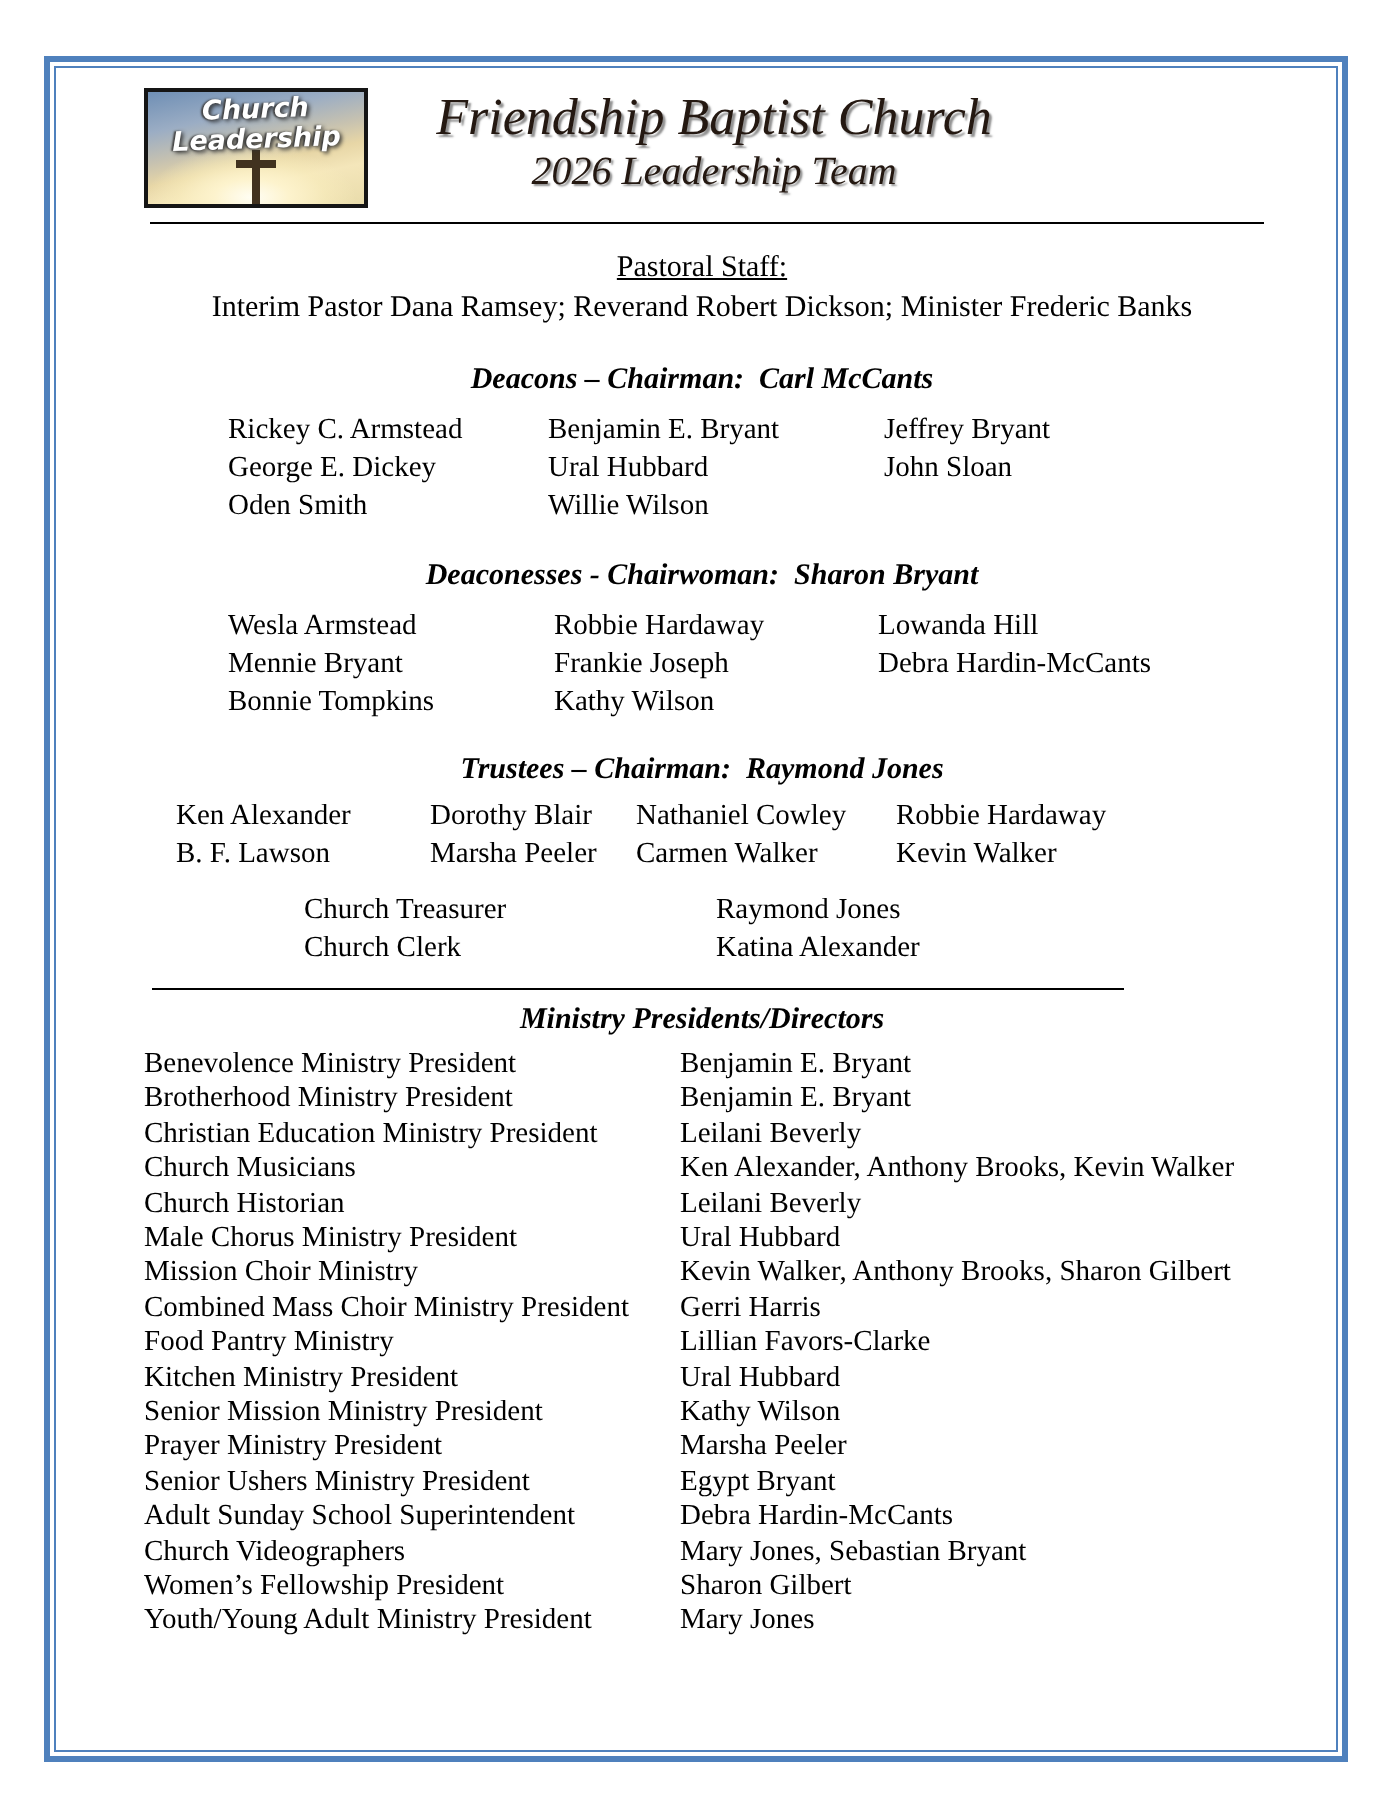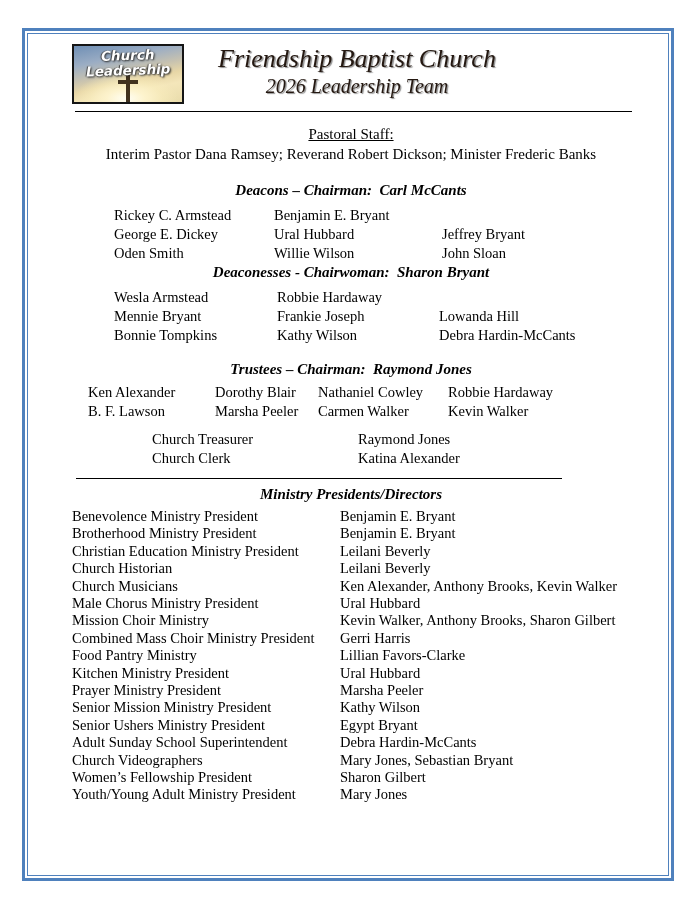--- a/index.html
+++ b/index.html
@@ -35,27 +35,27 @@
   .rule2 { margin:10px 0 0 18px; width:486px; }
 
   
   .pastoral { margin-top:12px; text-align:center; font-size:15px; line-height:20px; }
   .pastoral-heading { text-decoration:underline; }
 
   
   .sec-h { text-align:center; font-weight:bold; font-style:italic; font-size:15px;
     line-height:20px; white-space:pre-wrap; }
   .h-deacons { margin-top:16px; }
-  .h-deaconesses { margin-top:0;font-style:italic; }
+  .h-deaconesses { margin-top:16px;font-style:italic; }
   .h-trustees { margin-top:14px; }
   .h-ministries { margin-top:5px; }
 
   
   .grid { display:flex; font-size:14.5px; line-height:18.8px; white-space:nowrap; }
-  .g-deacons, .g-deaconesses { margin:6px 0 0 56px;align-items:flex-end; }
+  .g-deacons, .g-deaconesses { margin:6px 0 0 56px; }
   .g-deacons .gcol:nth-child(1){ width:160px; }
   .g-deacons .gcol:nth-child(2){ width:168px; }
   .g-deaconesses .gcol:nth-child(1){ width:163px; }
   .g-deaconesses .gcol:nth-child(2){ width:162px; }
   .g-trustees { margin:4px 0 0 30px; }
   .g-trustees .gcol:nth-child(1){ width:127px; }
   .g-trustees .gcol:nth-child(2){ width:103px; }
   .g-trustees .gcol:nth-child(3){ width:130px; }
 
   
@@ -162,29 +162,29 @@
       </div>
     </div>
 
     <div class="rule rule2"></div>
     <div class="sec-h h-ministries">Ministry Presidents/Directors</div>
 
     <div class="ministries">
       <div class="mrow"><span class="mrole">Benevolence Ministry President</span><span class="mnames">Benjamin E. Bryant</span></div>
       <div class="mrow"><span class="mrole">Brotherhood Ministry President</span><span class="mnames">Benjamin E. Bryant</span></div>
       <div class="mrow"><span class="mrole">Christian Education Ministry President</span><span class="mnames">Leilani Beverly</span></div>
+      <div class="mrow"><span class="mrole">Church Musicians</span><span class="mnames">Ken Alexander, Anthony Brooks, Kevin Walker</span></div>
       <div class="mrow"><span class="mrole">Church Historian</span><span class="mnames">Leilani Beverly</span></div>
-      <div class="mrow"><span class="mrole">Church Musicians</span><span class="mnames">Ken Alexander, Anthony Brooks, Kevin Walker</span></div>
       <div class="mrow"><span class="mrole">Male Chorus Ministry President</span><span class="mnames">Ural Hubbard</span></div>
       <div class="mrow"><span class="mrole">Mission Choir Ministry</span><span class="mnames">Kevin Walker, Anthony Brooks, Sharon Gilbert</span></div>
       <div class="mrow"><span class="mrole">Combined Mass Choir Ministry President</span><span class="mnames">Gerri Harris</span></div>
       <div class="mrow"><span class="mrole">Food Pantry Ministry</span><span class="mnames">Lillian Favors-Clarke</span></div>
       <div class="mrow"><span class="mrole">Kitchen Ministry President</span><span class="mnames">Ural Hubbard</span></div>
+      <div class="mrow"><span class="mrole">Senior Mission Ministry President</span><span class="mnames">Kathy Wilson</span></div>
       <div class="mrow"><span class="mrole">Prayer Ministry President</span><span class="mnames">Marsha Peeler</span></div>
-      <div class="mrow"><span class="mrole">Senior Mission Ministry President</span><span class="mnames">Kathy Wilson</span></div>
       <div class="mrow"><span class="mrole">Senior Ushers Ministry President</span><span class="mnames">Egypt Bryant</span></div>
       <div class="mrow"><span class="mrole">Adult Sunday School Superintendent</span><span class="mnames">Debra Hardin-McCants</span></div>
       <div class="mrow"><span class="mrole">Church Videographers</span><span class="mnames">Mary Jones, Sebastian Bryant</span></div>
       <div class="mrow"><span class="mrole">Women’s Fellowship President</span><span class="mnames">Sharon Gilbert</span></div>
       <div class="mrow"><span class="mrole">Youth/Young Adult Ministry President</span><span class="mnames">Mary Jones</span></div>
     </div>
 
   </div>
 </div>
 

